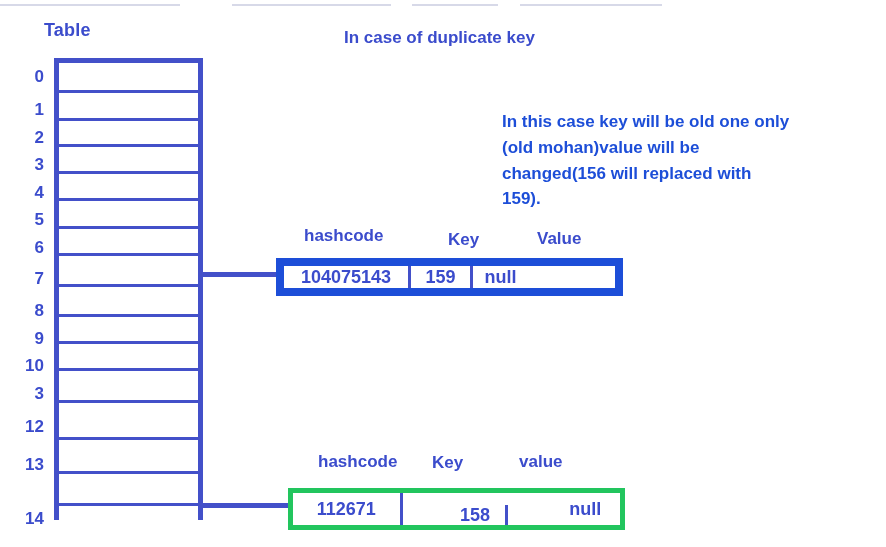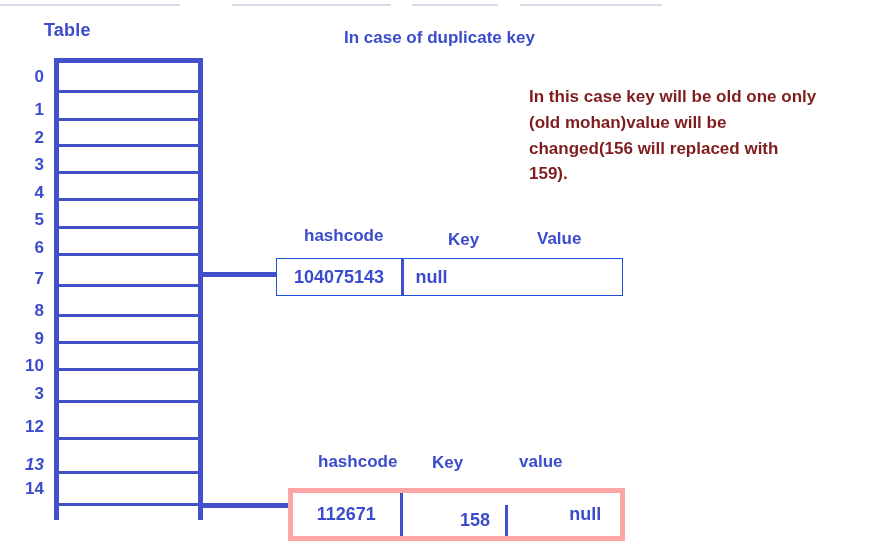--- a/index.html
+++ b/index.html
@@ -100,26 +100,26 @@
     white-space: nowrap;
     border-right: 3px solid #4350c9;
   }
   .node .cell:last-child {
     border-right: none;
   }
 
   #node-mohan {
     left: 276px; top: 258px;
     width: 347px; height: 38px;
-    border: 1px solid #1d4ed8;
+    border: 8px solid #1d4ed8;
   }
   #node-ram {
     left: 288px; top: 488px;
-    width: 337px; height: 53px;
-    border: 5px solid #fca5a5;
+    width: 337px; height: 42px;
+    border: 5px solid #22c55e;
     gap: 42px;
   }
 
   
   .node-caption {
     position: absolute;
     font-size: 17px;
     font-weight: bold;
     color: #3b4ccc;
     white-space: nowrap;
@@ -130,27 +130,26 @@
   #note-title {
     position: absolute;
     left: 344px; top: 28px;
     font-size: 17px;
     font-weight: bold;
     color: #3b4ccc;
     white-space: nowrap;
   }
   #note-body {
     position: absolute;
-    left: 502px; top: 84px;
+    left: 502px; top: 109px;
     width: 290px;
     font-size: 17px;
     font-weight: bold;
-    color: #7f1d1d;
+    color: #1d4ed8;
     line-height: 1.52;
-    margin-left: 27px;
   }
 </style>
 </head>
 <body>
 
 <div id="top-strip">
   <div class="seg" style="left:0px;   width:180px;"></div>
   <div class="seg" style="left:232px; width:159px;"></div>
   <div class="seg" style="left:412px; width:86px;"></div>
   <div class="seg" style="left:520px; width:142px;"></div>
@@ -165,22 +164,22 @@
   <div class="slot-label" style="top:98px;">3</div>
   <div class="slot-label" style="top:126px;">4</div>
   <div class="slot-label" style="top:153px;">5</div>
   <div class="slot-label" style="top:181px;">6</div>
   <div class="slot-label" style="top:212px;">7</div>
   <div class="slot-label" style="top:244px;">8</div>
   <div class="slot-label" style="top:272px;">9</div>
   <div class="slot-label" style="top:299px;">10</div>
   <div class="slot-label" style="top:327px;">3</div>
   <div class="slot-label" style="top:360px;">12</div>
-  <div class="slot-label" style="top:398px;font-style:italic;">13</div>
-  <div class="slot-label" style="top:422px;">14</div>
+  <div class="slot-label" style="top:398px;">13</div>
+  <div class="slot-label" style="top:452px;">14</div>
   <div class="slot-label" style="top:464px;margin-top:24px;">15</div>
 </div>
 
 <div id="hash-table">
   <div class="slot" style="height:30px;"></div>
   <div class="slot" style="height:28px;"></div>
   <div class="slot" style="height:26px;"></div>
   <div class="slot" style="height:27px;"></div>
   <div class="slot" style="height:27px;"></div>
   <div class="slot" style="height:28px;"></div>
@@ -201,20 +200,21 @@
 
 <div id="note-title">In case of duplicate key</div>
 <div id="note-body">In this case key will be old one only (old mohan)value will be changed(156 will replaced with 159).</div>
 
 <div class="node-caption" style="left:276px; top:226px;">hashcode</div>
 <div class="node-caption" style="left:420px; top:230px;">Key</div>
 <div class="node-caption" style="left:509px; top:229px;">Value</div>
 
 <div class="node" id="node-mohan">
   <div class="cell" style="width:127px;">104075143</div>
+  <div class="cell" style="width:62px;">159</div>
   <div class="cell" style="width:55px;">null</div>
 </div>
 
 <div class="node-caption" style="left:290px; top:452px;">hashcode</div>
 <div class="node-caption" style="left:404px; top:453px;">Key</div>
 <div class="node-caption" style="left:491px; top:452px;">value</div>
 
 <div class="node" id="node-ram">
   <div class="cell" style="width:110px;">112671</div>
   <div class="cell" style="width:64px;margin-top:12px;">158</div>

